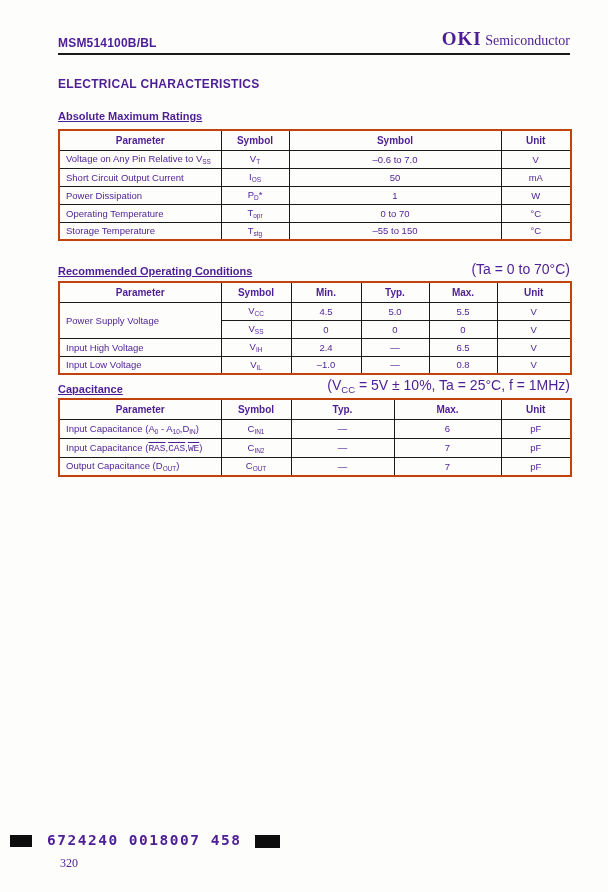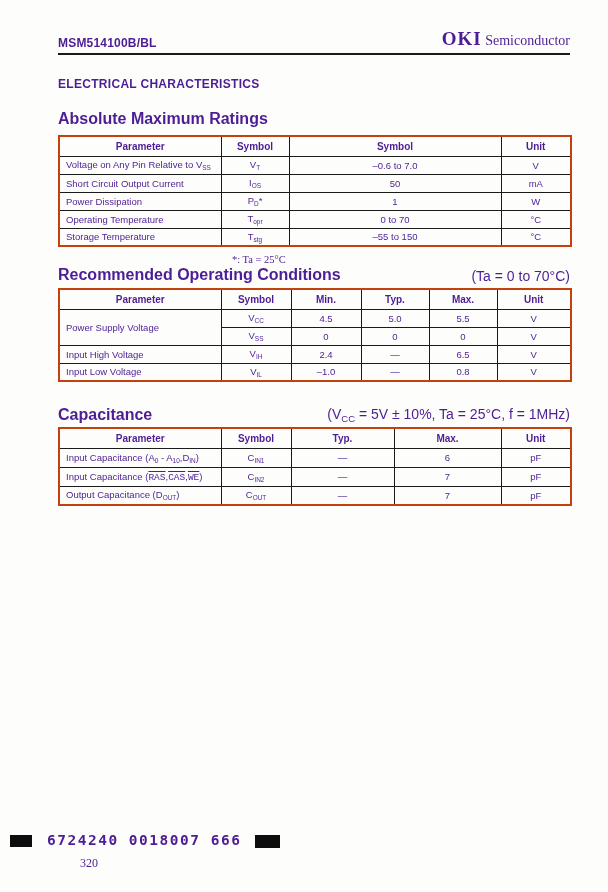--- a/index.html
+++ b/index.html
@@ -23,21 +23,21 @@
     align-items: flex-end;
     padding-top: 28px;
     padding-bottom: 3px;
     border-bottom: 2.2px solid #1a1a1a;
   }
   .doc-code { font-size: 12px; font-weight: bold; letter-spacing: 0.2px; }
   .brand { font-family: "Liberation Serif", serif; font-size: 14px; }
   .brand .oki { font-weight: bold; font-size: 19px; letter-spacing: 1px; }
 
   .section-title { margin-top: 22px; font-size: 12px; font-weight: bold; letter-spacing: 0.3px; }
-  .table-title { font-size: 16px; font-weight: bold; }
+  .table-title { font-size: 11px; font-weight: bold; text-decoration: underline; }
   .t1-title { margin-top: 19px; }
 
   .title-row { display: flex; justify-content: space-between; align-items: flex-end; }
   .cond { font-size: 14px; }
 
   
   table {
     border-collapse: collapse;
     table-layout: fixed;
     width: 512px;
@@ -47,22 +47,22 @@
   th, td { border: 1px solid #1a1a1a; text-align: center; vertical-align: middle; padding: 0 2px; }
   th { font-size: 10px; font-weight: bold; height: 20px; }
   td { height: 18px; }
   td.param { text-align: left; padding-left: 6px; }
   .t1 { margin-top: 7px; }
   .t2 { margin-top: 4px; }
   .t3 { margin-top: 3px; }
   .t3 td { height: 19px; }
 
   .note { margin: 7px 0 0 174px; font-family: "Liberation Serif", serif; font-size: 10.5px; }
-  .t2-title-row { margin-top: 1px; }
-  .t3-title-row { margin-top: 24px; gap: 44px; }
+  .t2-title-row { margin-top: 20px; }
+  .t3-title-row { margin-top: 2px; gap: 44px; }
 
   .sub  { font-size: 0.68em; vertical-align: -0.35em; letter-spacing: 0; }
   .over { text-decoration: overline; font-family: Liberation Mono, monospace; }
 
   
   .barcode-row {
     position: absolute;
     left: 10px;
     top: 832px;
     display: flex;
@@ -74,21 +74,21 @@
   .barcode-text {
     margin-left: 15px;
     font-family: "DejaVu Sans Mono", monospace;
     font-weight: bold;
     font-size: 14.5px;
     letter-spacing: 1.5px;
     white-space: pre;
   }
   .page-num {
     position: absolute;
-    left: 80px;
+    left: 60px;
     top: 856px;
     font-family: "Liberation Serif", serif;
     font-size: 12px;
   }
 </style>
 </head>
 <body>
 
 <div class="page">
   <div class="content">
@@ -140,21 +140,20 @@
         <td>°C</td>
       </tr>
       <tr>
         <td class="param"><span>Storage Temperature</span></td>
         <td><span>T</span><span class="sub">stg</span></td>
         <td>–55 to 150</td>
         <td>°C</td>
       </tr>
     </tbody>
       </table>
-    <div class="note">*: Ta = 25°C</div>
 
     <div class="title-row t2-title-row">
       <span class="table-title">Recommended Operating Conditions</span>
       <span class="cond">(Ta = 0 to 70°C)</span>
     </div>
     <table class="t2">
       <colgroup>
           <col style="width:162px">
           <col style="width:70px">
           <col style="width:70px">
@@ -246,17 +245,17 @@
         <td>7</td>
         <td>pF</td>
       </tr>
     </tbody>
       </table>
 
   </div>
 
   <div class="barcode-row">
     <div class="bar-block bar-left"></div>
-    <span class="barcode-text">6724240 0018007 666</span>
+    <span class="barcode-text">6724240 0018007 458</span>
     <div class="bar-block bar-right"></div>
   </div>
   <div class="page-num">320</div>
 </div>
 
 </body></html>

